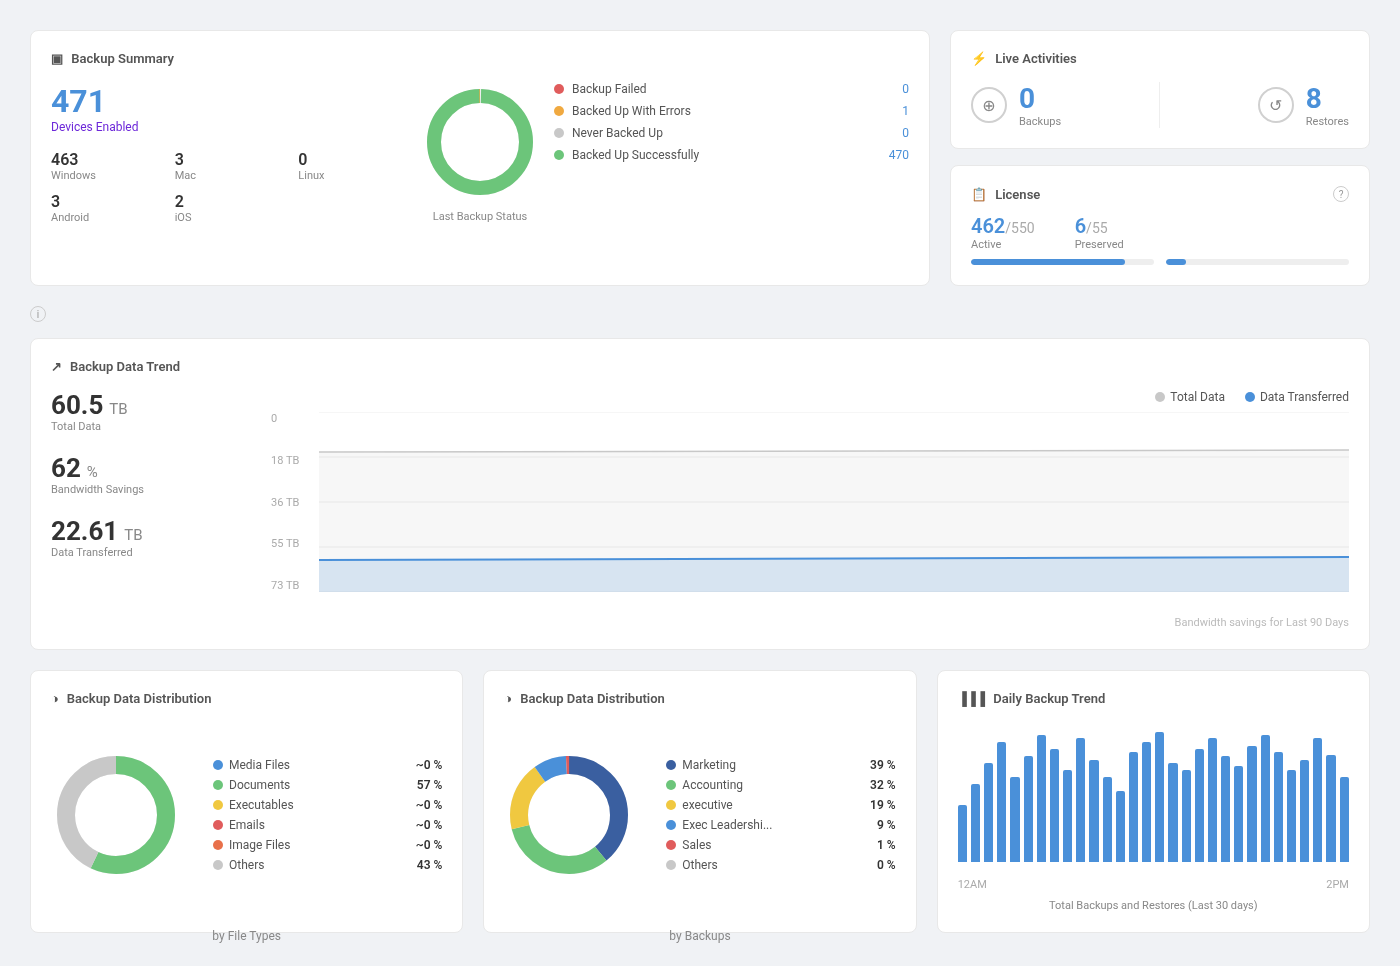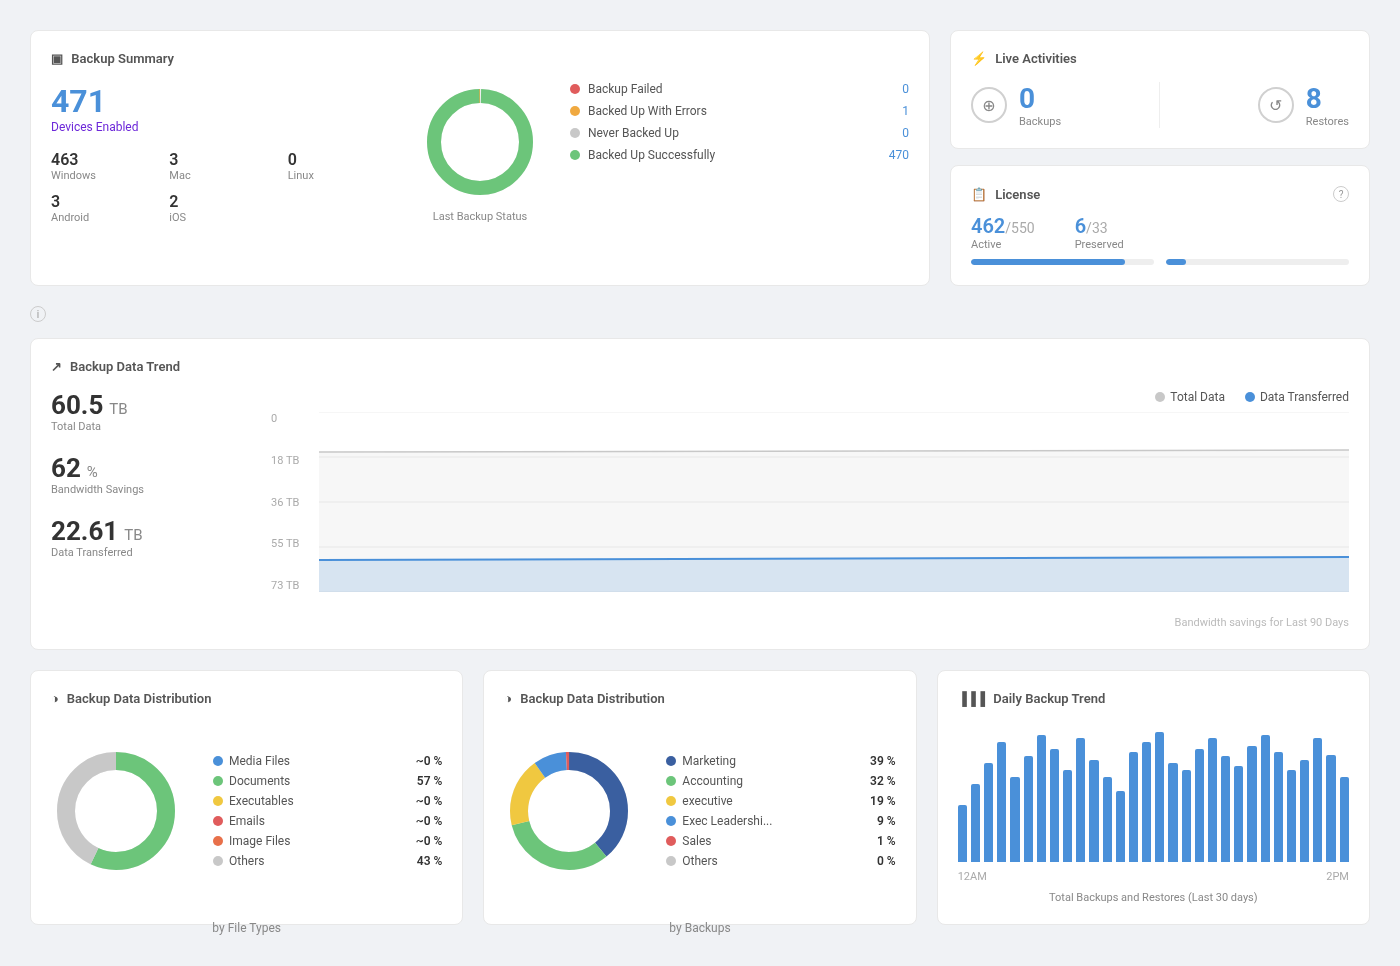--- a/index.html
+++ b/index.html
@@ -34,21 +34,21 @@
       margin-bottom: 20px;
     }
     
     .backup-summary {
       flex: 1;
     }
     
     .bs-content {
       display: flex;
       align-items: flex-start;
-      gap: 20px;
+      gap: 4px;
     }
     .bs-left {
       flex: 1;
     }
     .bs-big-num {
       font-size: 32px;
       font-weight: 700;
       color: #4a90d9;
     }
     .bs-big-label {
@@ -347,21 +347,21 @@
     .bar-fill {
       width: 100%;
       background: #4a90d9;
       border-radius: 2px 2px 0 0;
     }
     .bar-x-labels {
       display: flex;
       justify-content: space-between;
       font-size: 11px;
       color: #aaa;
-      margin-top: 8px;
+      margin-top: 16px;
     }
     .daily-footer {
       text-align: center;
       font-size: 11px;
       color: #888;
       margin-top: 8px;
     }
     .help-icon {
       width: 16px;
       height: 16px;
@@ -496,21 +496,21 @@
             <span>License</span>
           </div>
           <span class="help-icon">?</span>
         </div>
         <div class="lic-row">
           <div class="lic-item">
             <span class="lic-num">462<span style="color:#aaa;font-size:14px;font-weight:400;">/550</span></span>
             <div class="lic-label">Active</div>
           </div>
           <div class="lic-item">
-            <span class="lic-num">6<span style="color:#aaa;font-size:14px;font-weight:400;">/33</span></span>
+            <span class="lic-num">6<span style="color:#aaa;font-size:14px;font-weight:400;">/55</span></span>
             <div class="lic-label">Preserved</div>
           </div>
         </div>
         <div class="lic-bars">
           <div class="lic-bar-wrap">
             <div class="lic-bar-fill" style="width:84%;background:#4a90d9;"></div>
           </div>
           <div class="lic-bar-wrap">
             <div class="lic-bar-fill" style="width:11%;background:#4a90d9;"></div>
           </div>

